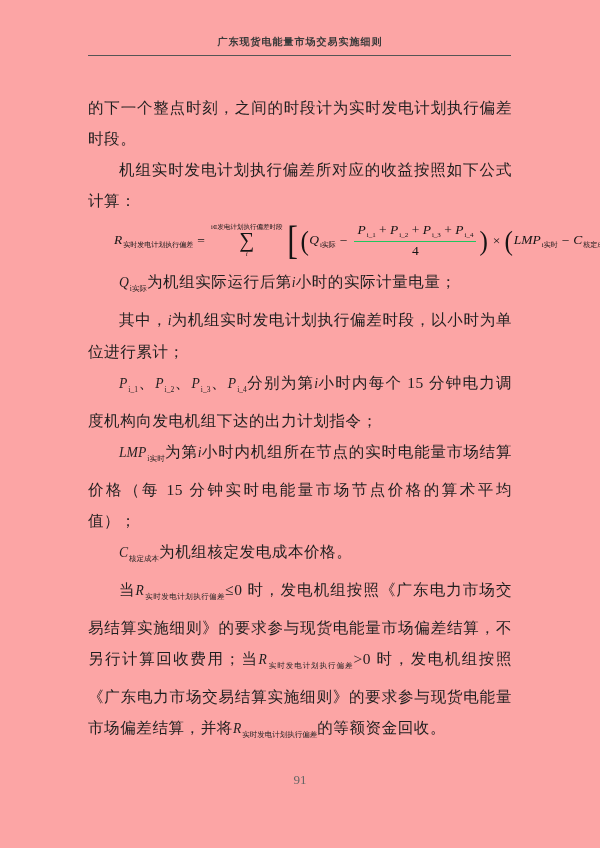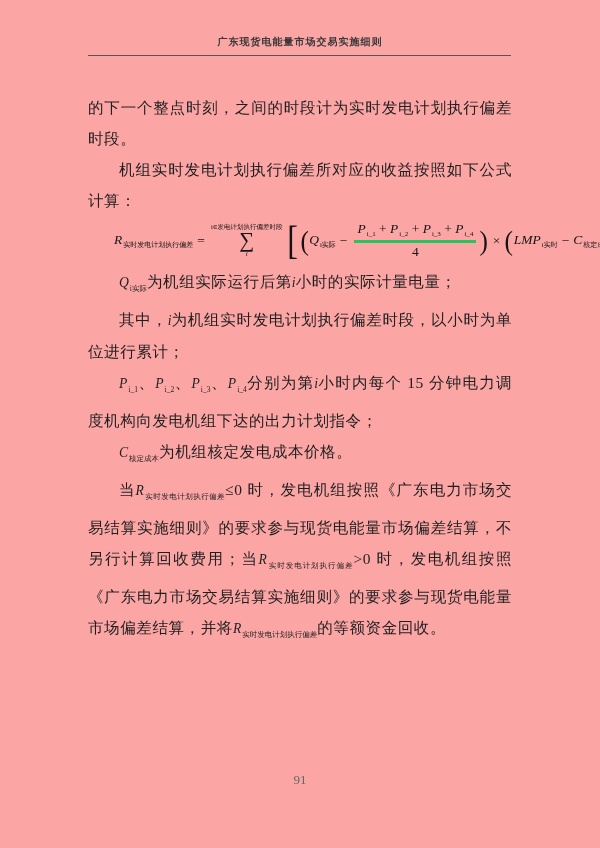--- a/index.html
+++ b/index.html
@@ -29,21 +29,21 @@
   .f-base{font-style:italic;}
   .f-sub{font-size:7px;vertical-align:-3px;margin-left:1px;}
   .f-op{margin:0 4px;}
   .f-sum{display:inline-flex;flex-direction:column;align-items:center;margin:0 2px;line-height:1;}
   .f-sum-sup{font-size:6.5px;margin-bottom:1px;}
   .f-sum-sym{font-size:21px;line-height:0.85;}
   .f-sum-sub{font-size:7px;font-style:italic;margin-top:1px;}
   .f-fence-sq{font-size:40px;font-weight:400;line-height:0;transform:scaleX(0.8);margin:0 1px;}
   .f-fence{font-size:28px;line-height:0;transform:scaleX(0.9);}
   .f-frac{display:inline-flex;flex-direction:column;align-items:center;margin:0 3px;line-height:1.25;}
-  .f-frac-num{padding:0 3px 1px;border-bottom:3px solid #22c55e;}
+  .f-frac-num{padding:0 3px 1px;border-bottom:1px solid #22c55e;}
   .f-frac-den{padding-top:1px;}
 
   
   .footer{position:absolute;top:772px;left:0;right:0;text-align:center;
           font-size:13px;color:#666;}
 </style>
 </head>
 <body>
 
 <div class="page">
@@ -87,19 +87,20 @@
       <span class="mvar"><i class="f-base">LMP</i><sub class="f-sub">i实时</sub></span>
       <span class="f-op">−</span>
       <span class="mvar"><i class="f-base">C</i><sub class="f-sub">核定成本</sub></span>
       <span class="f-fence-sq">]</span>
     </div>
 
     <div>
         <p class="para indent"><span class="mvar"><i class="mbase">Q</i><sub class="msub">i实际</sub></span><span>为机组实际运行后第</span><span class="mvar"><i class="mbase">i</i></span><span>小时的实际计量电量；</span></p>
         <p class="para indent"><span>其中，</span><span class="mvar"><i class="mbase">i</i></span><span>为机组实时发电计划执行偏差时段，以小时为单位进行累计；</span></p>
         <p class="para indent"><span class="mvar"><i class="mbase">P</i><sub class="msub">i_1</sub></span><span>、</span><span class="mvar"><i class="mbase">P</i><sub class="msub">i_2</sub></span><span>、</span><span class="mvar"><i class="mbase">P</i><sub class="msub">i_3</sub></span><span>、</span><span class="mvar"><i class="mbase">P</i><sub class="msub">i_4</sub></span><span>分别为第</span><span class="mvar"><i class="mbase">i</i></span><span>小时内每个 15 分钟电力调度机构向发电机组下达的出力计划指令；</span></p>
+        <p class="para indent"><span class="mvar"><i class="mbase">LMP</i><sub class="msub">i实时</sub></span><span>为第</span><span class="mvar"><i class="mbase">i</i></span><span>小时内机组所在节点的实时电能量市场结算价格（每 15 分钟实时电能量市场节点价格的算术平均值）；</span></p>
         <p class="para indent"><span class="mvar"><i class="mbase">C</i><sub class="msub">核定成本</sub></span><span>为机组核定发电成本价格。</span></p>
         <p class="para indent"><span>当</span><span class="mvar"><i class="mbase">R</i><sub class="msub">实时发电计划执行偏差</sub></span><span>≤0 时，发电机组按照《广东电力市场交易结算实施细则》的要求参与现货电能量市场偏差结算，不另行计算回收费用；当</span><span class="mvar"><i class="mbase">R</i><sub class="msub">实时发电计划执行偏差</sub></span><span>&gt;0 时，发电机组按照《广东电力市场交易结算实施细则》的要求参与现货电能量市场偏差结算，并将</span><span class="mvar"><i class="mbase">R</i><sub class="msub">实时发电计划执行偏差</sub></span><span>的等额资金回收。</span></p>
       </div>
   </div>
 
   <div class="footer">91</div>
 </div>
 
 </body></html>

